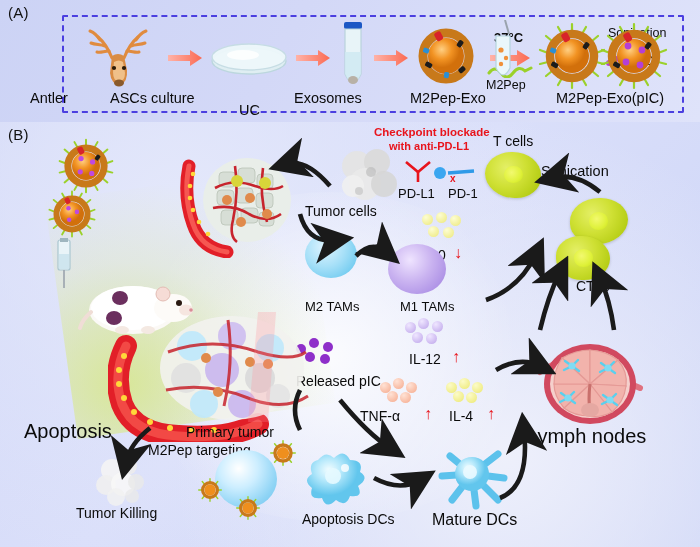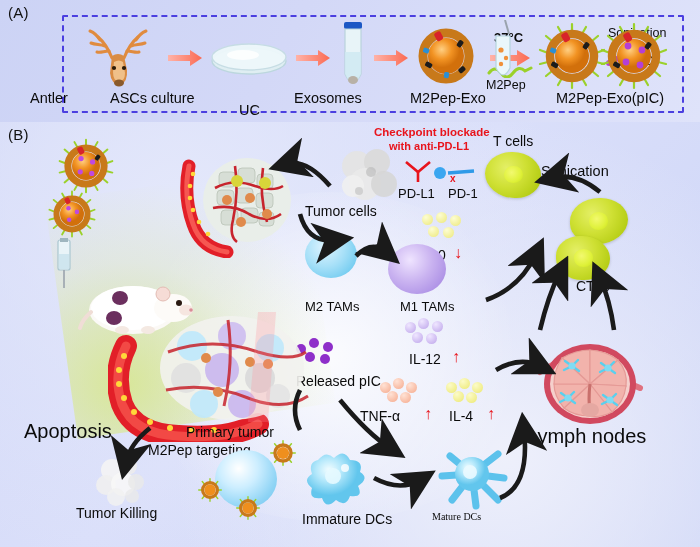--- a/index.html
+++ b/index.html
@@ -626,38 +626,38 @@
         <radialGradient id="dcg" cx="38%" cy="32%">
           <stop offset="0" stop-color="#f2fdff"></stop>
             <stop offset="45%" stop-color="#b4e8fb"></stop>
           <stop offset="100%" stop-color="#62c6ed"></stop>
         </radialGradient>
       </defs>
       <circle cx="33" cy="28" r="8" fill="#e6f9ff" opacity=".9"></circle>
       <circle cx="45" cy="20" r="4" fill="#ffffff" opacity=".8"></circle>
     </svg>
   </div>
-  <div class="lbl" style="left:302px;top:511px;font-size:14px;">Immature DCs</div>
+  <div class="lbl" style="left:302px;top:511px;font-size:14px;">Apoptosis DCs</div>
 
   <div style="position:absolute;left:436px;top:446px;width:76px;height:66px;">
     <svg width="76" height="66" viewBox="0 0 76 66">
       <g stroke="#5cc2ec" stroke-width="7" stroke-linecap="round" fill="none">
         <path d="M36 28 L14 10"></path>
           <path d="M36 28 L62 8"></path>
           <path d="M36 28 L6 30"></path>
         <path d="M36 28 L68 32"></path>
           <path d="M36 28 L16 54"></path>
           <path d="M36 28 L40 60"></path>
         <path d="M36 28 L62 54"></path>
       </g>
       <circle cx="36" cy="28" r="17" fill="url(#dcg)"></circle>
       <circle cx="34" cy="26" r="7" fill="#eafaff" opacity=".9"></circle>
     </svg>
   </div>
-  <div class="lbl" style="left:432px;top:511px;font-size:10px;font-family:Liberation Serif, serif;">Mature DCs</div>
+  <div class="lbl" style="left:432px;top:511px;font-size:16px;">Mature DCs</div>
 
   <div class="lymph" style="left:532px;top:338px;width:116px;height:92px;">
     <svg width="116" height="92" viewBox="0 0 116 92">
       <path d="M8 34 L22 26" stroke="#e0717f" stroke-width="6" stroke-linecap="round"></path>
       <path d="M108 50 L94 44" stroke="#e0717f" stroke-width="6" stroke-linecap="round"></path>
       <ellipse cx="58" cy="46" rx="46" ry="40" fill="#d1495f"></ellipse>
       <ellipse cx="58" cy="46" rx="40" ry="34" fill="#f5d0cc"></ellipse>
       <g fill="#f2b3ac" stroke="#e59a96" stroke-width="1.2">
         <path d="M58 46 L30 20 Q44 12 58 12 Z"></path>
         <path d="M58 46 L58 12 Q74 13 86 22 Z"></path>

